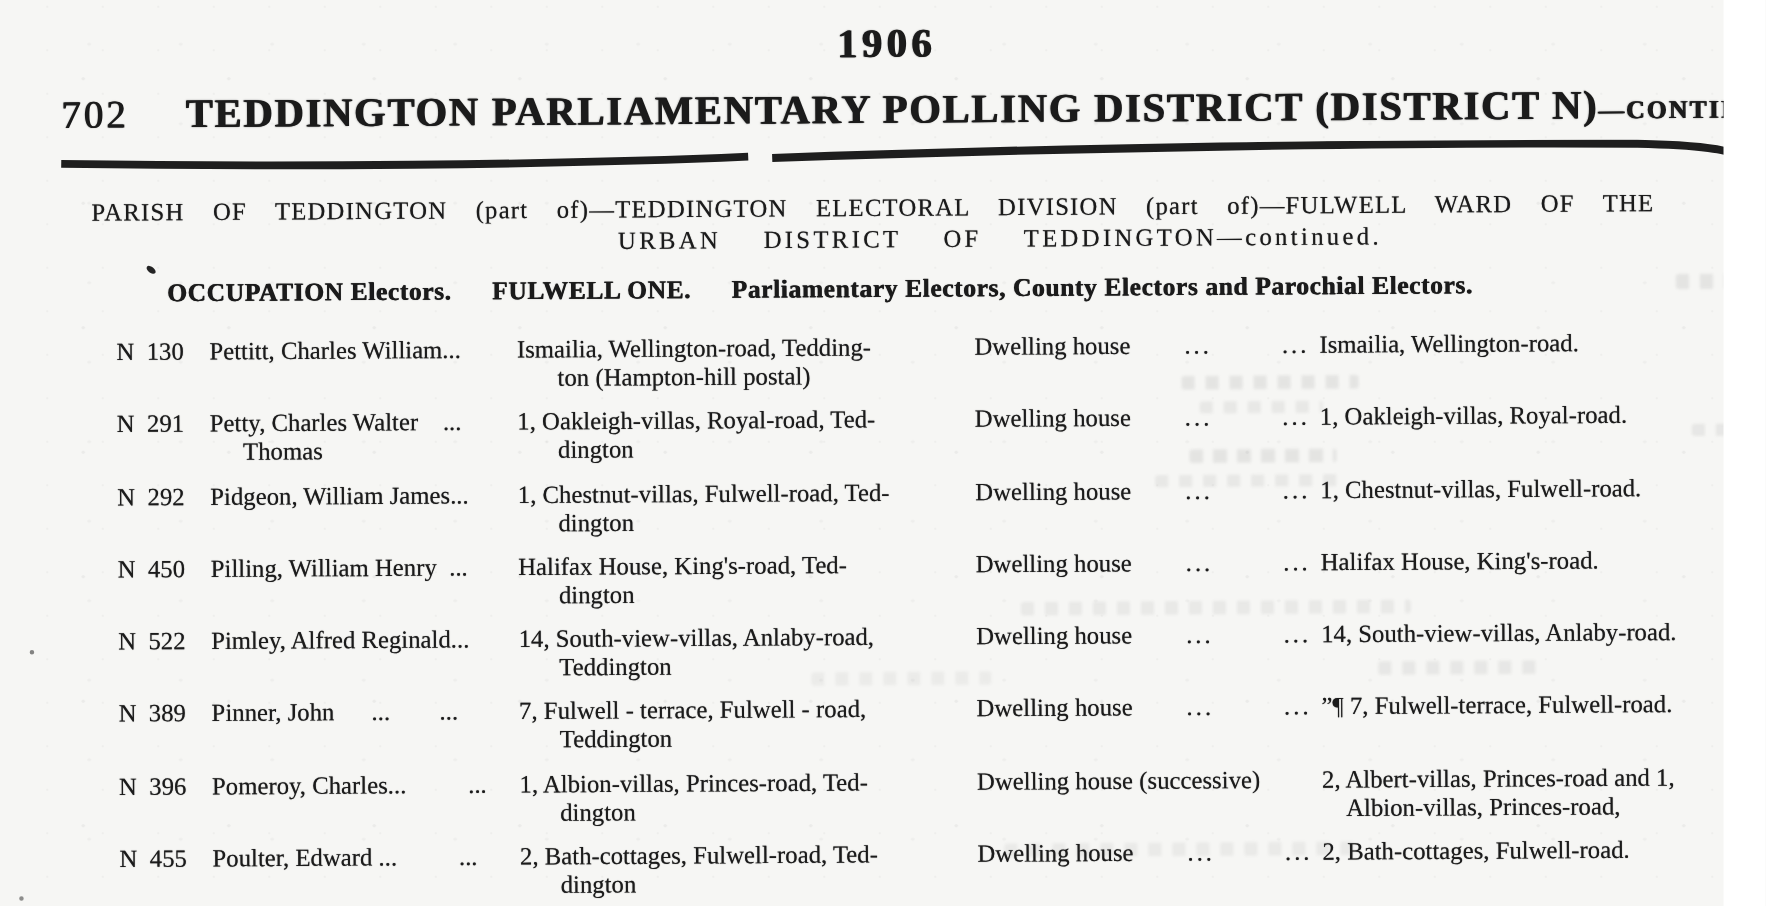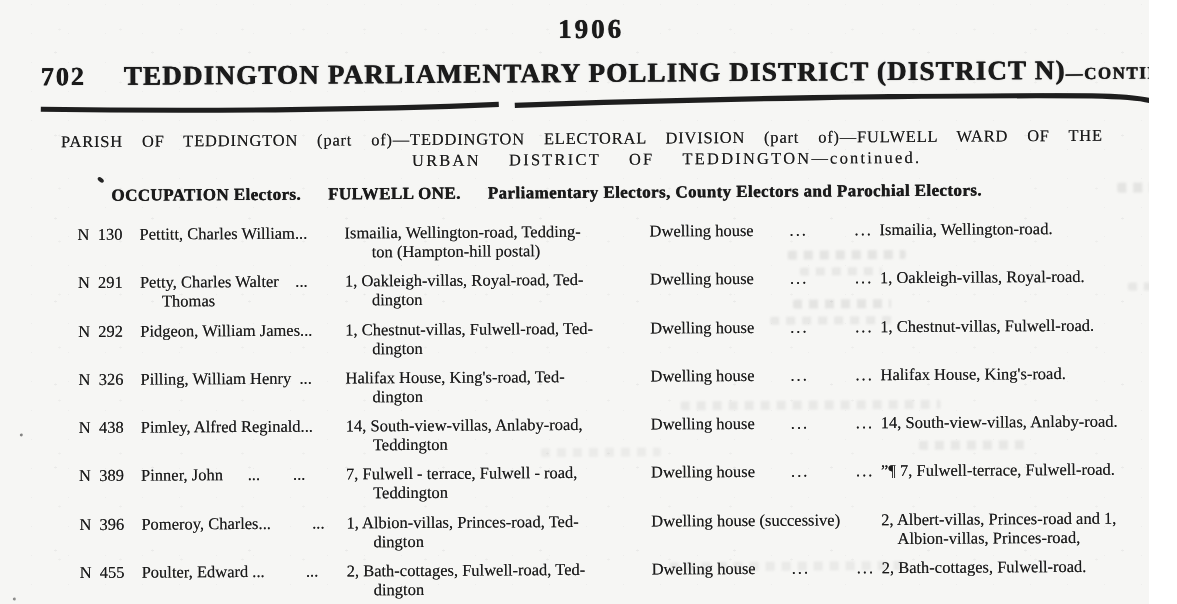--- a/index.html
+++ b/index.html
@@ -28,21 +28,21 @@
     position:absolute; top:14px; left:0; width:100%;
     text-align:center; transform:translateX(18px);
     font-size:27px; font-weight:bold; letter-spacing:3px;
     text-shadow:.7px 0 0 currentColor, 0 0 1px rgba(0,0,0,.45);
   }
   .header{
     position:absolute; top:58px; left:42px; right:14px;
     display:flex; align-items:baseline; gap:38px; white-space:nowrap;
   }
   .pageno{
-    font-size:26px; font-weight:bold; letter-spacing:2px;
+    font-size:26px; font-weight:normal; letter-spacing:2px;
     text-shadow:.6px 0 0 currentColor, 0 0 1px rgba(0,0,0,.4);
   }
   .title{
     margin:0; font-size:27px; font-weight:bold; letter-spacing:1.2px;
     text-shadow:.7px 0 0 currentColor, 0 0 1.2px rgba(0,0,0,.5);
     flex:1;
   }
   .title .cont{ font-size:17px; letter-spacing:1.5px; }
 
   .rule{ position:absolute; top:96px; left:38px; }
@@ -170,38 +170,38 @@
             <div class="l2a">dington</div>
           </div>
         <div class="c4"><span>Dwelling house</span><span class="d d1">...</span><span class="d d2">...</span></div>
         <div class="c5">
             <div>1, Chestnut-villas, Fulwell-road.</div>
             <div class="l2p"></div>
           </div>
       </div>
 
       <div class="row">
-        <div class="c1">N 326</div>
+        <div class="c1">N 450</div>
         <div class="c2">
             <div>Pilling, William Henry ...</div>
             <div class="l2n"></div>
           </div>
         <div class="c3">
             <div>Halifax House, King's-road, Ted-</div>
             <div class="l2a">dington</div>
           </div>
         <div class="c4"><span>Dwelling house</span><span class="d d1">...</span><span class="d d2">...</span></div>
         <div class="c5">
             <div>Halifax House, King's-road.</div>
             <div class="l2p"></div>
           </div>
       </div>
 
       <div class="row">
-        <div class="c1">N 438</div>
+        <div class="c1">N 522</div>
         <div class="c2">
             <div>Pimley, Alfred Reginald...</div>
             <div class="l2n"></div>
           </div>
         <div class="c3">
             <div>14, South-view-villas, Anlaby-road,</div>
             <div class="l2a">Teddington</div>
           </div>
         <div class="c4"><span>Dwelling house</span><span class="d d1">...</span><span class="d d2">...</span></div>
         <div class="c5">

